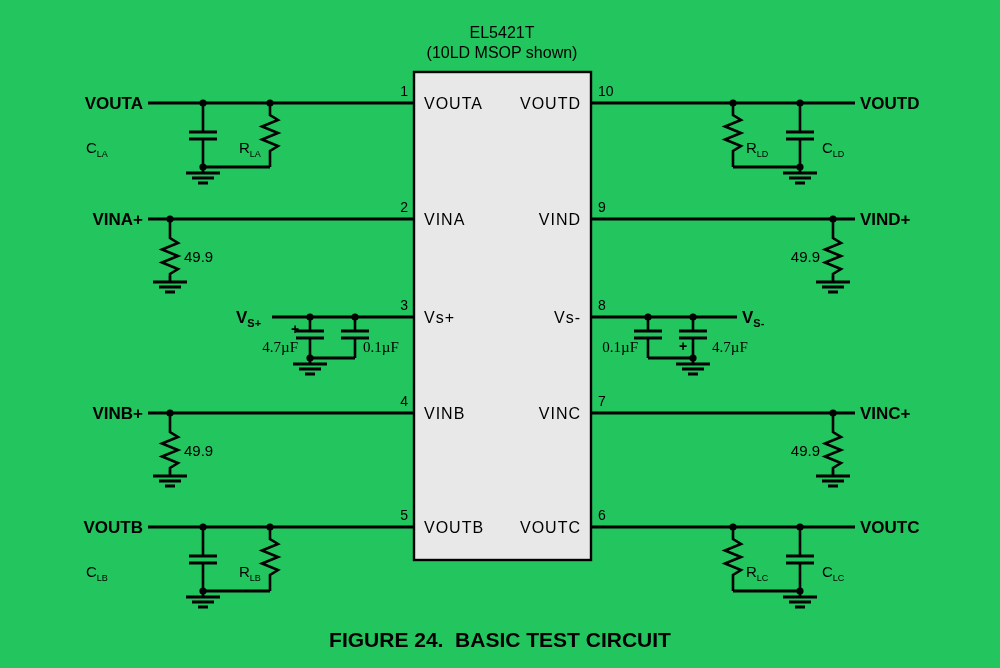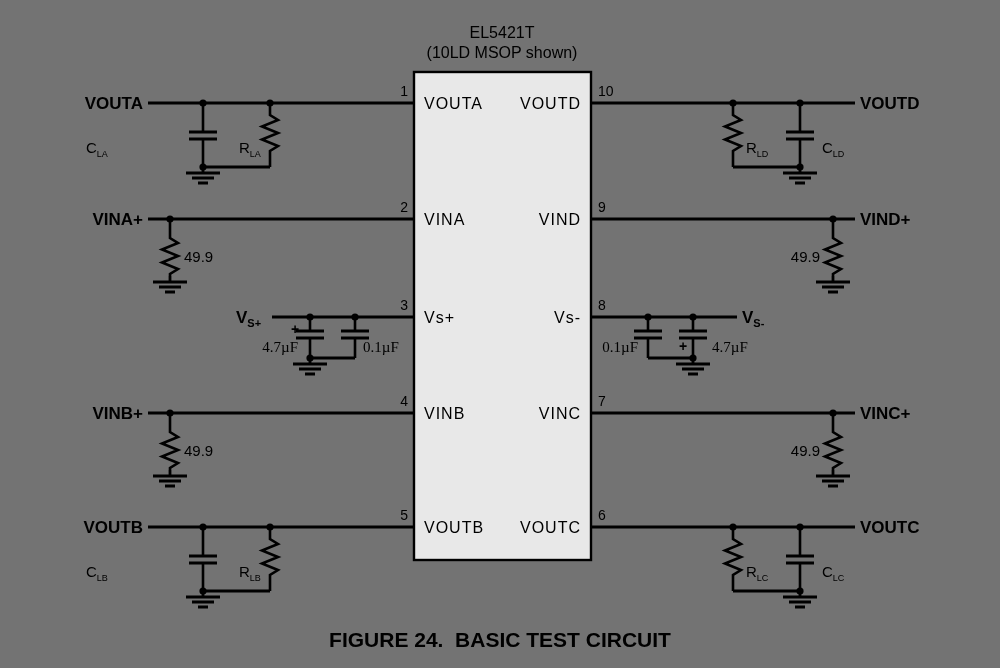--- a/index.html
+++ b/index.html
@@ -1,16 +1,16 @@
 <!DOCTYPE html>
 <html><head>
 <meta charset="utf-8">
 <style>
   html,body{margin:0;padding:0;background:#ffffff;}
-  .page{position:relative;width:1000px;height:668px;background:#737373;overflow:hidden;}
+  .page{position:relative;width:1000px;height:668px;background:#22c55e;overflow:hidden;}
   svg{display:block;}
   text{fill:#000;}
   .t-title{font:16px "Liberation Sans",sans-serif;}
   .t-label{font:bold 17px "Liberation Sans",sans-serif;}
   .t-label-sub{font:bold 11px "Liberation Sans",sans-serif;}
   .t-pin{font:16px "Liberation Sans",sans-serif;letter-spacing:1px;}
   .t-num{font:14px "Liberation Sans",sans-serif;}
   .t-comp{font:15px "Liberation Sans",sans-serif;}
   .t-comp-sub{font:9px "Liberation Sans",sans-serif;}
   .t-val{font:15px "Liberation Sans",sans-serif;}

